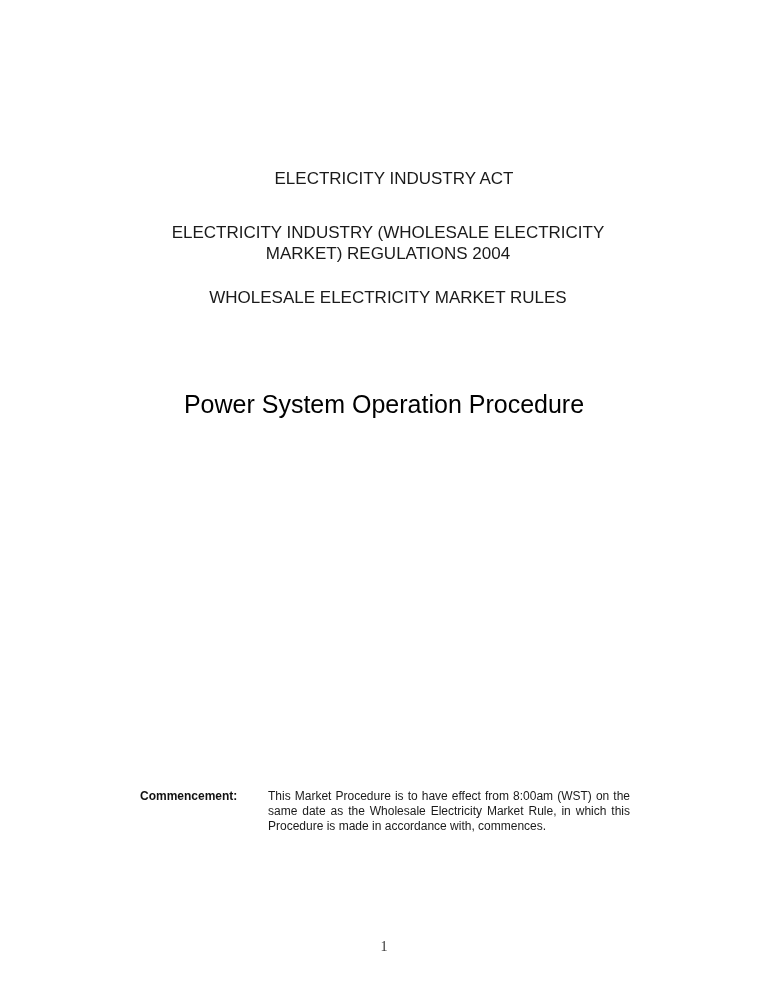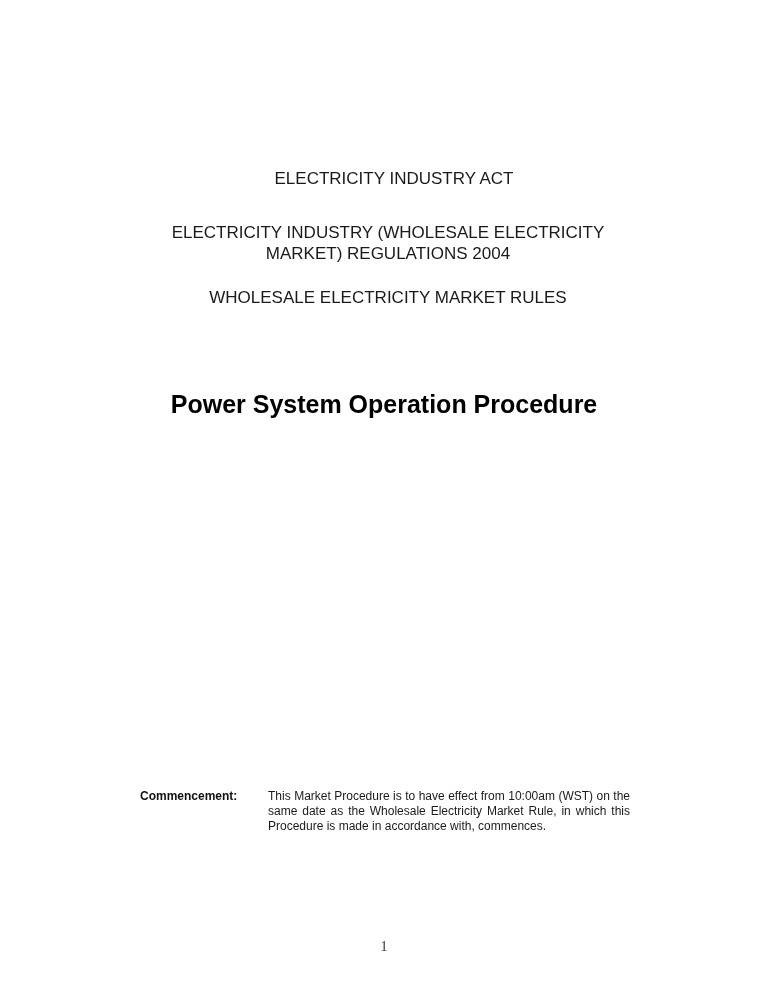--- a/index.html
+++ b/index.html
@@ -2,21 +2,21 @@
 <html><head>
 <meta charset="utf-8">
 <style>
   html, body { margin: 0; padding: 0; background: #ffffff; }
   body { width: 768px; height: 994px; position: relative; overflow: hidden; font-family: "Liberation Sans", sans-serif; color: #111; }
   .page { position: absolute; left: 0; top: 0; width: 768px; height: 994px; background: #fff; }
   .center-line { position: absolute; left: 0; width: 768px; text-align: center; font-size: 17px; line-height: 21px; color: #1a1a1a; }
   .act { top: 168px; left: 10px; }
   .regs { top: 222px; left: 4px; }
   .rules { top: 287px; left: 4px; }
-  .title { font-weight: bold; font-size: 25px; line-height: 30px; color: #000; }
+  .title { font-weight: normal; font-size: 25px; line-height: 30px; color: #000; }
   .title1 { top: 389px; }
   .title2 { top: 436px; }
   .commence { position: absolute; top: 789px; left: 0; width: 768px; }
   .commence-label { position: absolute; left: 140px; top: 0; font-weight: bold; font-size: 12px; line-height: 15px; }
   .commence-text { position: absolute; left: 268px; top: 0; width: 362px; font-size: 12px; line-height: 15px; text-align: justify; color: #1a1a1a; }
   .page-num { position: absolute; top: 939px; left: 0; width: 768px; text-align: center; font-family: "Liberation Serif", serif; font-size: 14px; color: #333; }
 </style>
 </head>
 <body>
 
@@ -25,17 +25,17 @@
   <div class="center-line regs">
     <div>ELECTRICITY INDUSTRY (WHOLESALE ELECTRICITY</div>
     <div>MARKET) REGULATIONS 2004</div>
   </div>
   <div class="center-line rules">WHOLESALE ELECTRICITY MARKET RULES</div>
 
   <div class="center-line title title1">Power System Operation Procedure</div>
 
   <div class="commence">
     <div class="commence-label">Commencement:</div>
-    <div class="commence-text">This Market Procedure is to have effect from 10:00am (WST) on the same date as the Wholesale Electricity Market Rule, in which this Procedure is made in accordance with, commences.</div>
+    <div class="commence-text">This Market Procedure is to have effect from 8:00am (WST) on the same date as the Wholesale Electricity Market Rule, in which this Procedure is made in accordance with, commences.</div>
   </div>
 
   <div class="page-num">1</div>
 </div>
 
 </body></html>

